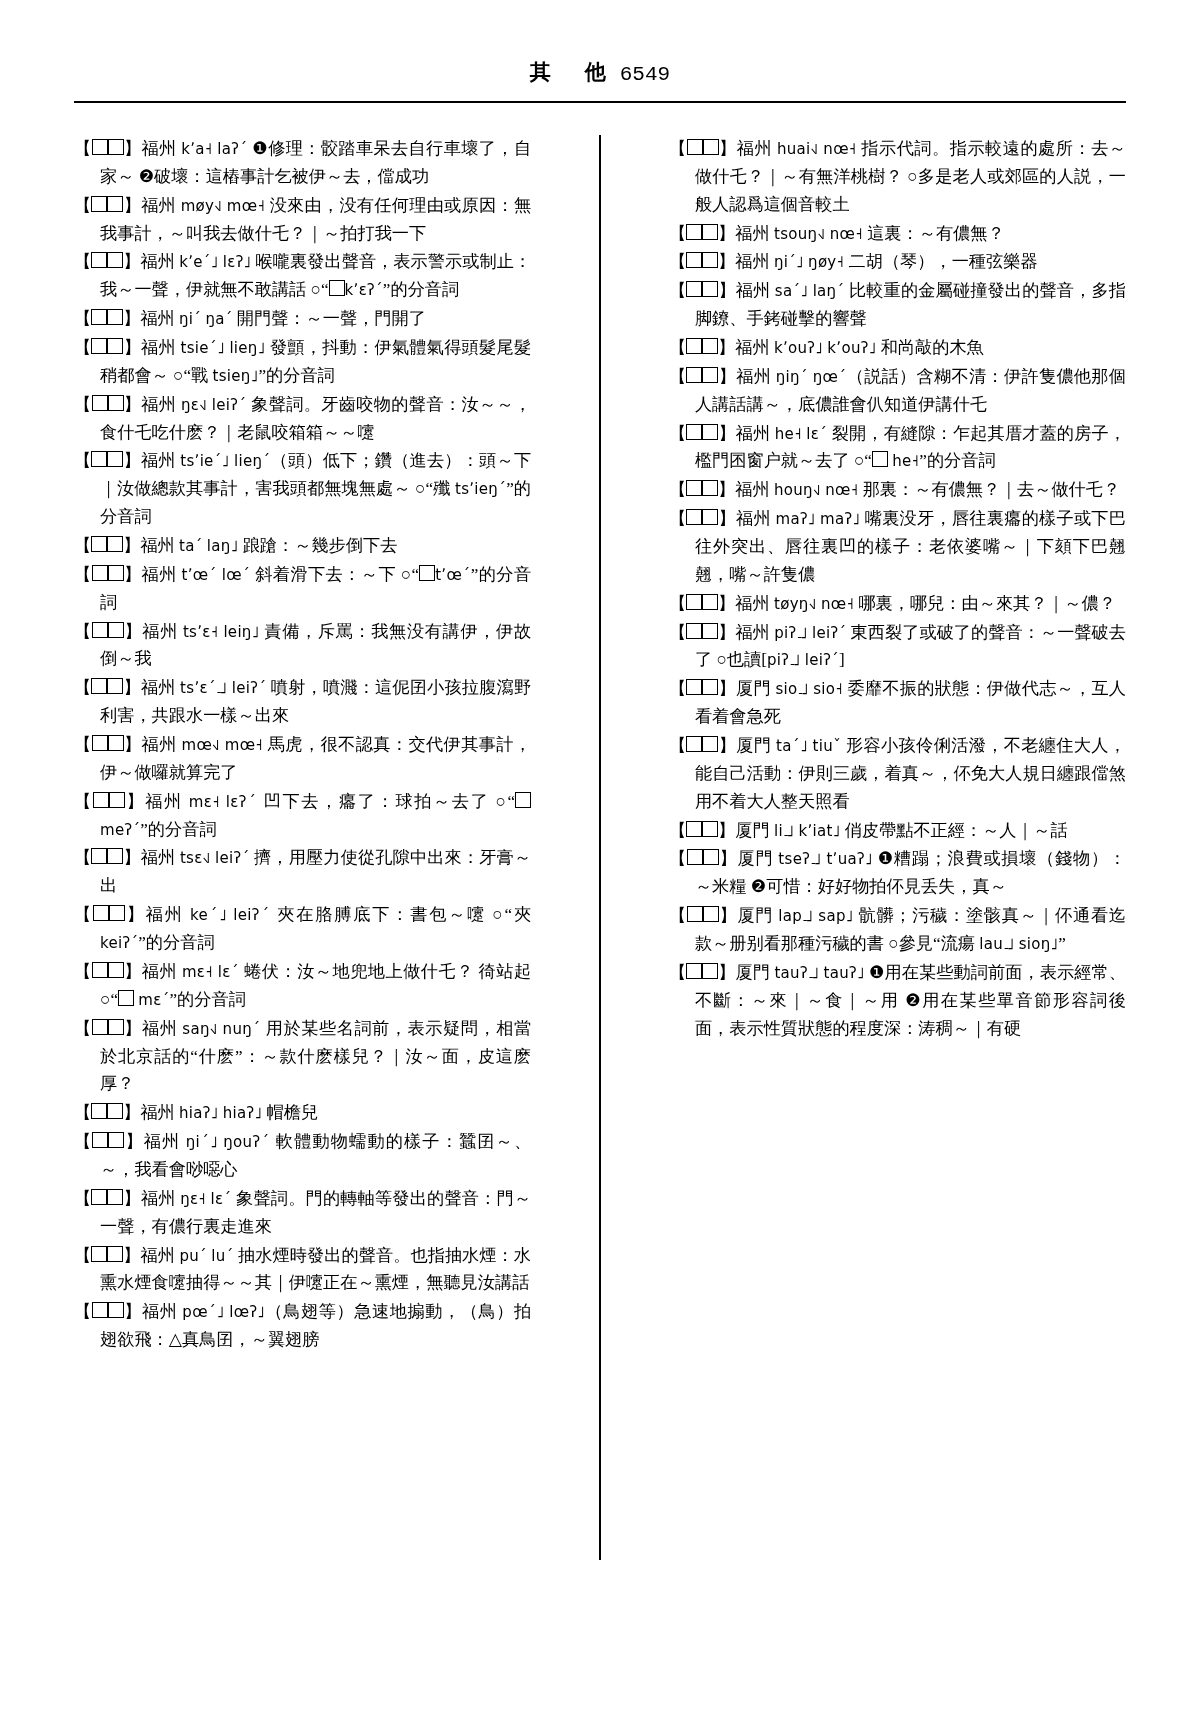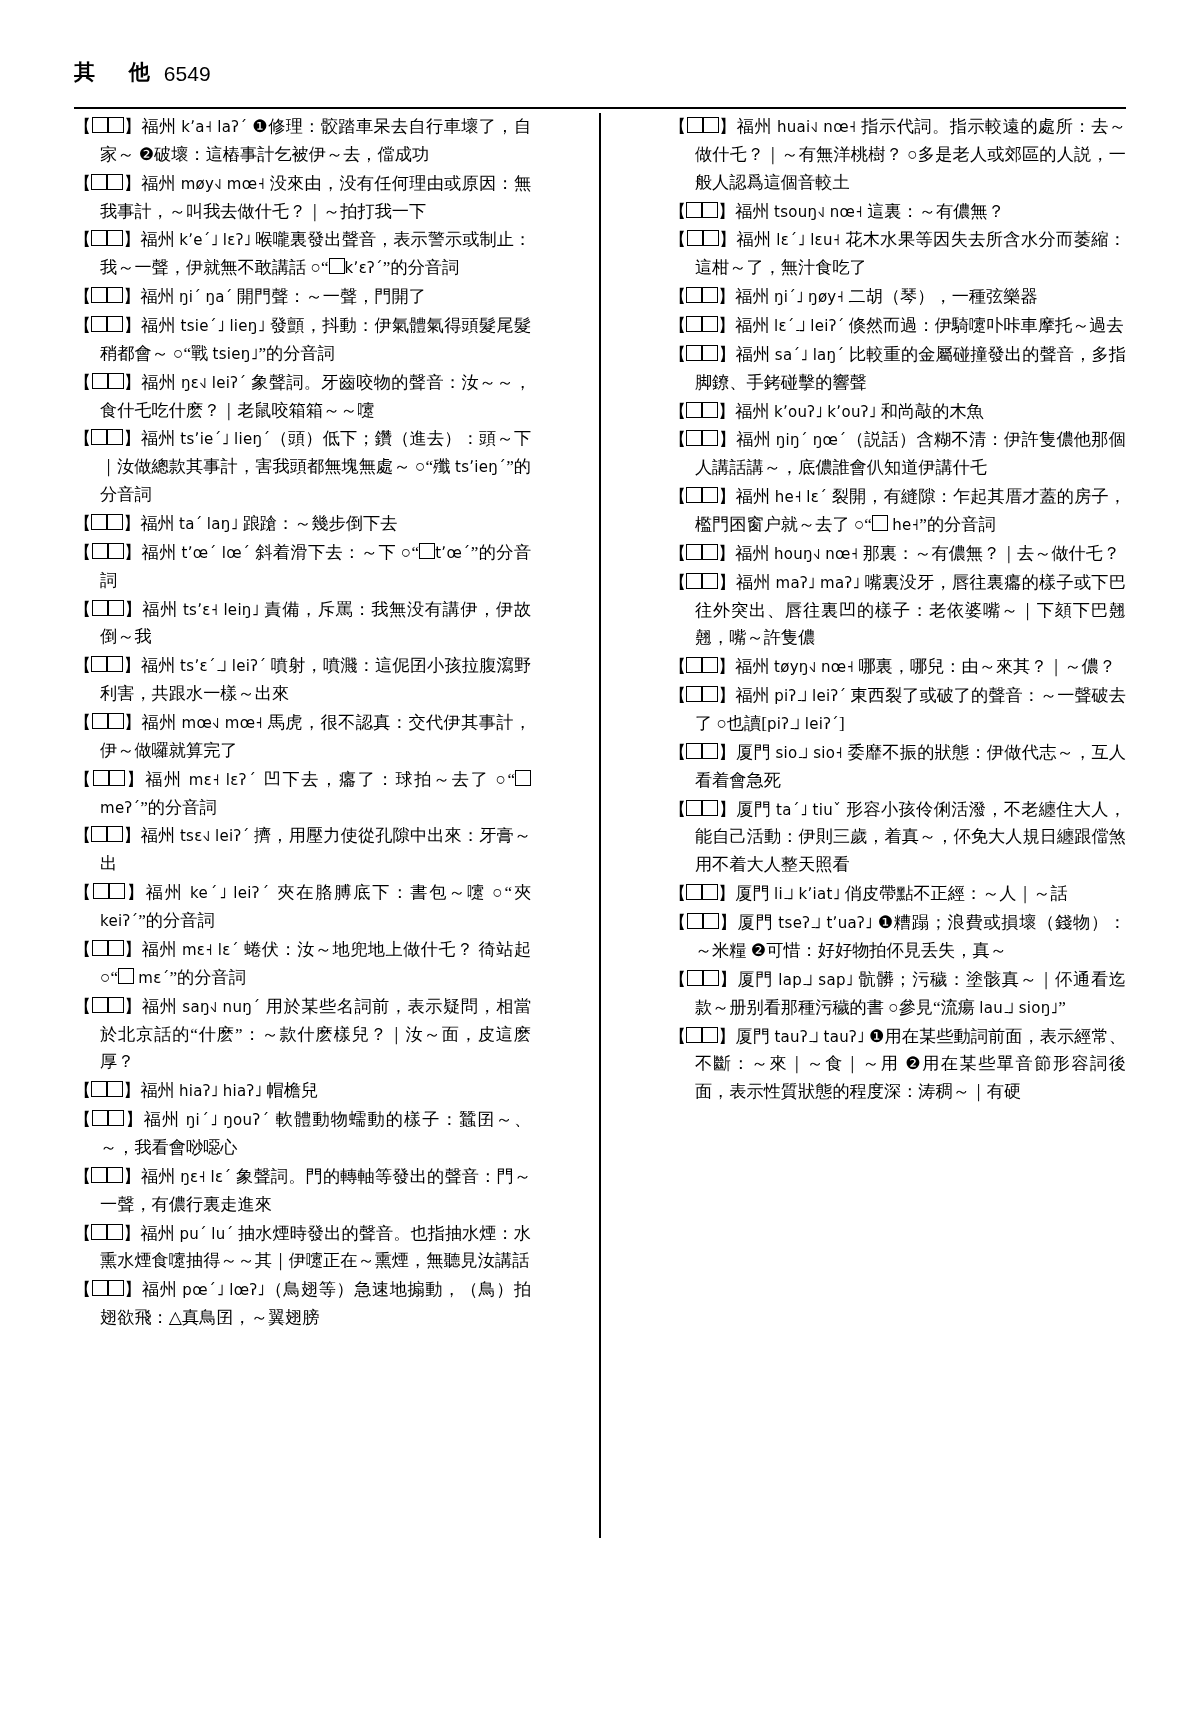--- a/index.html
+++ b/index.html
@@ -18,34 +18,34 @@
     position: absolute;
     left: 0; top: 0;
     width: 1200px;
     height: 1724px;
     box-sizing: border-box;
     padding: 58px 74px 30px 74px;
   }
   .header {
     display: flex;
     align-items: flex-end;
-    justify-content: flex-start;
+    justify-content: center;
     border-bottom: 2.5px solid #000;
-    padding-bottom: 21px;
-    margin-bottom: 4px;
+    padding-bottom: 15px;
+    margin-bottom: 32px;
   }
   .header-left {
     font-size: 21px;
     font-weight: bold;
     letter-spacing: 14px;
     font-family: "Liberation Sans", "DejaVu Sans", sans-serif;
   }
   .header-right {
     font-size: 21px;
-    font-family: Liberation Sans, sans-serif;
+    font-family: Liberation Mono, monospace;
   }
   .columns {
     display: flex;
     height: 1540px;
     gap: 46px;
   }
   .col {
     width: 505px;
     box-sizing: border-box;
   }
@@ -117,23 +117,21 @@
         <div class="entry">【<span class="box"></span><span class="box"></span>】福州 <span class="ipa">h</span><span class="ipa">i</span><span class="ipa">a</span><span class="ipa">ʔ</span><span class="ipa">˩</span> <span class="ipa">h</span><span class="ipa">i</span><span class="ipa">a</span><span class="ipa">ʔ</span><span class="ipa">˩</span> 帽檐兒</div>
         <div class="entry">【<span class="box"></span><span class="box"></span>】福州 <span class="ipa">ŋ</span><span class="ipa">i</span><span class="ipa">ˊ</span><span class="ipa">˩</span> <span class="ipa">ŋ</span><span class="ipa">o</span><span class="ipa">u</span><span class="ipa">ʔ</span><span class="ipa">ˊ</span> 軟體動物蠕動的樣子：蠶囝～、～，我看會唦噁心</div>
         <div class="entry">【<span class="box"></span><span class="box"></span>】福州 <span class="ipa">ŋ</span><span class="ipa">ɛ</span><span class="ipa">˧</span> <span class="ipa">l</span><span class="ipa">ɛ</span><span class="ipa">ˊ</span> 象聲詞。門的轉軸等發出的聲音：門～一聲，有儂行裏走進來</div>
         <div class="entry">【<span class="box"></span><span class="box"></span>】福州 <span class="ipa">p</span><span class="ipa">u</span><span class="ipa">ˊ</span> <span class="ipa">l</span><span class="ipa">u</span><span class="ipa">ˊ</span> 抽水煙時發出的聲音。也指抽水煙：水熏水煙食嚔抽得～～其｜伊嚔正在～熏煙，無聽見汝講話</div>
         <div class="entry">【<span class="box"></span><span class="box"></span>】福州 <span class="ipa">p</span><span class="ipa">œ</span><span class="ipa">ˊ</span><span class="ipa">˩</span> <span class="ipa">l</span><span class="ipa">œ</span><span class="ipa">ʔ</span><span class="ipa">˩</span>（鳥翅等）急速地搧動，（鳥）拍翅欲飛：△真鳥囝，～翼翅膀</div>
       </div>
     <div class="divider"></div>
     <div class="col col-right" id="col-right">
         <div class="entry">【<span class="box"></span><span class="box"></span>】福州 <span class="ipa">h</span><span class="ipa">u</span><span class="ipa">a</span><span class="ipa">i</span><span class="ipa">˧</span><span class="ipa">˩</span> <span class="ipa">n</span><span class="ipa">œ</span><span class="ipa">˧</span> 指示代詞。指示較遠的處所：去～做什乇？｜～有無洋桃樹？ ○多是老人或郊區的人説，一般人認爲這個音較土</div>
         <div class="entry">【<span class="box"></span><span class="box"></span>】福州 <span class="ipa">t</span><span class="ipa">s</span><span class="ipa">o</span><span class="ipa">u</span><span class="ipa">ŋ</span><span class="ipa">˧</span><span class="ipa">˩</span> <span class="ipa">n</span><span class="ipa">œ</span><span class="ipa">˧</span> 這裏：～有儂無？</div>
-        <div class="entry">【<span class="box"></span><span class="box"></span>】福州 <span class="ipa">l</span><span class="ipa">ɛ</span><span class="ipa">ˊ</span><span class="ipa">˩</span> <span class="ipa">l</span><span class="ipa">ɛ</span><span class="ipa">u</span><span class="ipa">˧</span> 花木水果等因失去所含水分而萎縮：這柑～了，無汁食吃了</div>
         <div class="entry">【<span class="box"></span><span class="box"></span>】福州 <span class="ipa">ŋ</span><span class="ipa">i</span><span class="ipa">ˊ</span><span class="ipa">˩</span> <span class="ipa">ŋ</span><span class="ipa">ø</span><span class="ipa">y</span><span class="ipa">˧</span> 二胡（琴），一種弦樂器</div>
-        <div class="entry">【<span class="box"></span><span class="box"></span>】福州 <span class="ipa">l</span><span class="ipa">ɛ</span><span class="ipa">ˊ</span><span class="ipa">˩</span><span class="ipa">˩</span> <span class="ipa">l</span><span class="ipa">e</span><span class="ipa">i</span><span class="ipa">ʔ</span><span class="ipa">ˊ</span> 倏然而過：伊騎嚔卟咔車摩托～過去</div>
         <div class="entry">【<span class="box"></span><span class="box"></span>】福州 <span class="ipa">s</span><span class="ipa">a</span><span class="ipa">ˊ</span><span class="ipa">˩</span> <span class="ipa">l</span><span class="ipa">a</span><span class="ipa">ŋ</span><span class="ipa">ˊ</span> 比較重的金屬碰撞發出的聲音，多指脚鐐、手銬碰擊的響聲</div>
         <div class="entry">【<span class="box"></span><span class="box"></span>】福州 <span class="ipa">k</span><span class="ipa">ʼ</span><span class="ipa">o</span><span class="ipa">u</span><span class="ipa">ʔ</span><span class="ipa">˩</span> <span class="ipa">k</span><span class="ipa">ʼ</span><span class="ipa">o</span><span class="ipa">u</span><span class="ipa">ʔ</span><span class="ipa">˩</span> 和尚敲的木魚</div>
         <div class="entry">【<span class="box"></span><span class="box"></span>】福州 <span class="ipa">ŋ</span><span class="ipa">i</span><span class="ipa">ŋ</span><span class="ipa">ˊ</span> <span class="ipa">ŋ</span><span class="ipa">œ</span><span class="ipa">ˊ</span>（説話）含糊不清：伊許隻儂他那個人講話講～，底儂誰會仈知道伊講什乇</div>
         <div class="entry">【<span class="box"></span><span class="box"></span>】福州 <span class="ipa">h</span><span class="ipa">e</span><span class="ipa">˧</span> <span class="ipa">l</span><span class="ipa">ɛ</span><span class="ipa">ˊ</span> 裂開，有縫隙：乍起其厝才蓋的房子，檻門囨窗户就～去了 ○“<span class="box"></span> <span class="ipa">h</span><span class="ipa">e</span><span class="ipa">˧</span>”的分音詞</div>
         <div class="entry">【<span class="box"></span><span class="box"></span>】福州 <span class="ipa">h</span><span class="ipa">o</span><span class="ipa">u</span><span class="ipa">ŋ</span><span class="ipa">˧</span><span class="ipa">˩</span> <span class="ipa">n</span><span class="ipa">œ</span><span class="ipa">˧</span> 那裏：～有儂無？｜去～做什乇？</div>
         <div class="entry">【<span class="box"></span><span class="box"></span>】福州 <span class="ipa">m</span><span class="ipa">a</span><span class="ipa">ʔ</span><span class="ipa">˩</span> <span class="ipa">m</span><span class="ipa">a</span><span class="ipa">ʔ</span><span class="ipa">˩</span> 嘴裏没牙，唇往裏癟的樣子或下巴往外突出、唇往裏凹的樣子：老依婆嘴～｜下頦下巴翹翹，嘴～許隻儂</div>
         <div class="entry">【<span class="box"></span><span class="box"></span>】福州 <span class="ipa">t</span><span class="ipa">ø</span><span class="ipa">y</span><span class="ipa">ŋ</span><span class="ipa">˧</span><span class="ipa">˩</span> <span class="ipa">n</span><span class="ipa">œ</span><span class="ipa">˧</span> 哪裏，哪兒：由～來其？｜～儂？</div>
         <div class="entry">【<span class="box"></span><span class="box"></span>】福州 <span class="ipa">p</span><span class="ipa">i</span><span class="ipa">ʔ</span><span class="ipa">˩</span><span class="ipa">˩</span> <span class="ipa">l</span><span class="ipa">e</span><span class="ipa">i</span><span class="ipa">ʔ</span><span class="ipa">ˊ</span> 東西裂了或破了的聲音：～一聲破去了 ○也讀[<span class="ipa">p</span><span class="ipa">i</span><span class="ipa">ʔ</span><span class="ipa">˩</span><span class="ipa">˩</span> <span class="ipa">l</span><span class="ipa">e</span><span class="ipa">i</span><span class="ipa">ʔ</span><span class="ipa">ˊ</span>]</div>
         <div class="entry">【<span class="box"></span><span class="box"></span>】厦門 <span class="ipa">s</span><span class="ipa">i</span><span class="ipa">o</span><span class="ipa">˩</span><span class="ipa">˩</span> <span class="ipa">s</span><span class="ipa">i</span><span class="ipa">o</span><span class="ipa">˧</span> 委靡不振的狀態：伊做代志～，互人看着會急死</div>
         <div class="entry">【<span class="box"></span><span class="box"></span>】厦門 <span class="ipa">t</span><span class="ipa">a</span><span class="ipa">ˊ</span><span class="ipa">˩</span> <span class="ipa">t</span><span class="ipa">i</span><span class="ipa">u</span><span class="ipa">ˇ</span> 形容小孩伶俐活潑，不老纏住大人，能自己活動：伊則三歲，着真～，伓免大人規日纏跟儅煞用不着大人整天照看</div>

